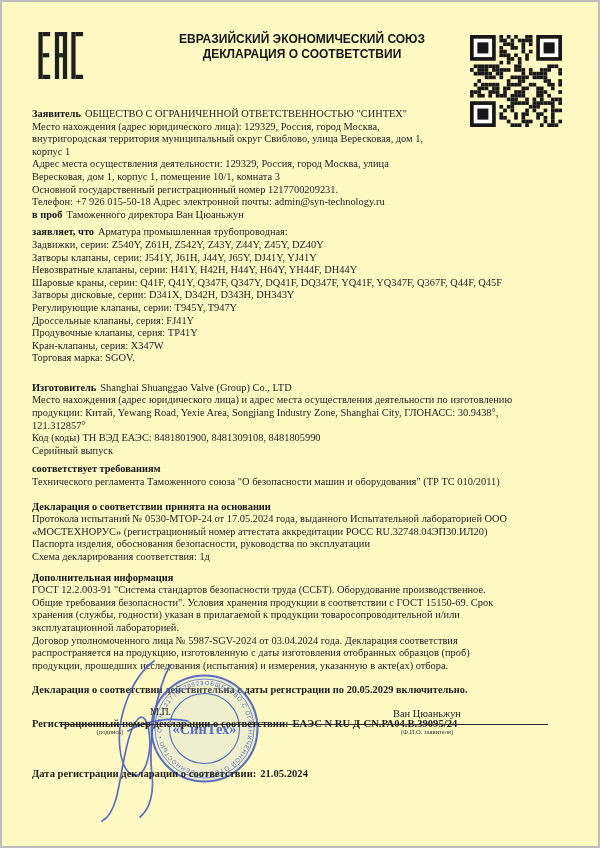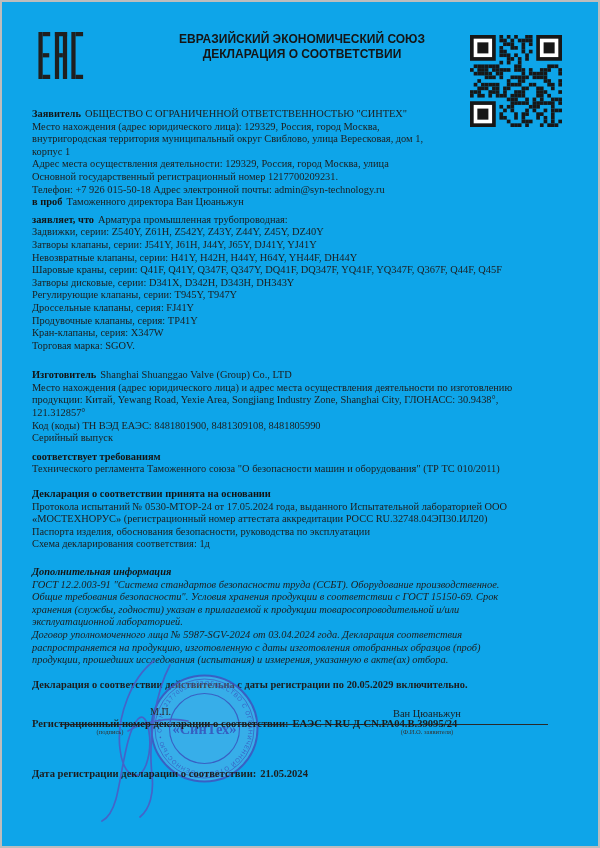--- a/index.html
+++ b/index.html
@@ -1,35 +1,35 @@
 <!DOCTYPE html>
 <html><head>
 <meta charset="utf-8">
 <style>
   html,body{margin:0;padding:0;background:#e8e8e8;}
   .page{
     position:relative;width:600px;height:848px;margin:0 auto;
-    background:#0ea5e9;box-sizing:border-box;border:2px solid #bdbdbd;
+    background:#fef9c3;box-sizing:border-box;border:2px solid #bdbdbd;
     font-family:"Liberation Serif", serif;color:#1d1d1d;overflow:hidden;
   }
   
   .eac-logo{position:absolute;left:33px;top:30px;}
   .doc-title{position:absolute;left:105px;top:30px;width:390px;text-align:center;
     font-family:"Liberation Sans", sans-serif;font-weight:bold;font-size:12px;line-height:14.5px;color:#151515;}
   .qr{position:absolute;left:468px;top:33px;}
   
   .body-text{position:absolute;left:30px;top:106px;width:545px;font-size:10.4px;line-height:12.6px;}
   .ln{white-space:nowrap;}
   .lead{margin-right:4px;}
   b{color:#141414;}
   .sec-declares{margin-top:5px;}
   .sec-manufacturer{margin-top:17px;}
   .sec-compliance{margin-top:6px;}
   .sec-basis{margin-top:12px;}
-  .sec-additional{margin-top:15px;font-style:italic;}
+  .sec-additional{margin-top:8px;}
   .sec-validity{margin-top:12px;font-weight:bold;}
   
   .sig-line{position:absolute;left:58px;top:722px;width:488px;border-top:1.2px solid #2a2a2a;}
   .podpis-label{position:absolute;left:68px;top:726px;width:80px;text-align:center;font-size:6.5px;color:#333;}
   .mp-label{position:absolute;left:148px;top:704px;font-size:10px;color:#2b2b2b;}
   .fio-name{position:absolute;left:335px;top:706px;width:180px;text-align:center;font-size:10.4px;}
   .fio-label{position:absolute;left:335px;top:726px;width:180px;text-align:center;font-size:6.5px;color:#333;}
   .stamp{position:absolute;left:146px;top:670px;opacity:0.85;}
   .signature-scribble{position:absolute;left:90px;top:645px;}
   
@@ -295,20 +295,21 @@
     </svg>
 
   <div class="body-text">
 
     <div class="sec-applicant">
       <div class="ln"><b class="lead">Заявитель</b><span>ОБЩЕСТВО С ОГРАНИЧЕННОЙ ОТВЕТСТВЕННОСТЬЮ "СИНТЕХ"</span></div>
       <div class="ln">Место нахождения (адрес юридического лица): 129329, Россия, город Москва,</div>
       <div class="ln">внутригородская территория муниципальный округ Свиблово, улица Вересковая, дом 1,</div>
       <div class="ln">корпус 1</div>
       <div class="ln">Адрес места осуществления деятельности: 129329, Россия, город Москва, улица</div>
+      <div class="ln">Вересковая, дом 1, корпус 1, помещение 10/1, комната 3</div>
       <div class="ln">Основной государственный регистрационный номер 1217700209231.</div>
       <div class="ln">Телефон: +7 926 015-50-18 Адрес электронной почты: admin@syn-technology.ru</div>
       <div class="ln"><b class="lead">в проб</b><span>Таможенного директора Ван Цюаньжун</span></div>
     </div>
 
     <div class="sec-declares">
       <div class="ln"><b class="lead">заявляет, что</b><span>Арматура промышленная трубопроводная:</span></div>
       <div class="ln">Задвижки, серии: Z540Y, Z61H, Z542Y, Z43Y, Z44Y, Z45Y, DZ40Y</div>
       <div class="ln">Затворы клапаны, серии: J541Y, J61H, J44Y, J65Y, DJ41Y, YJ41Y</div>
       <div class="ln">Невозвратные клапаны, серии: H41Y, H42H, H44Y, H64Y, YH44F, DH44Y</div>

